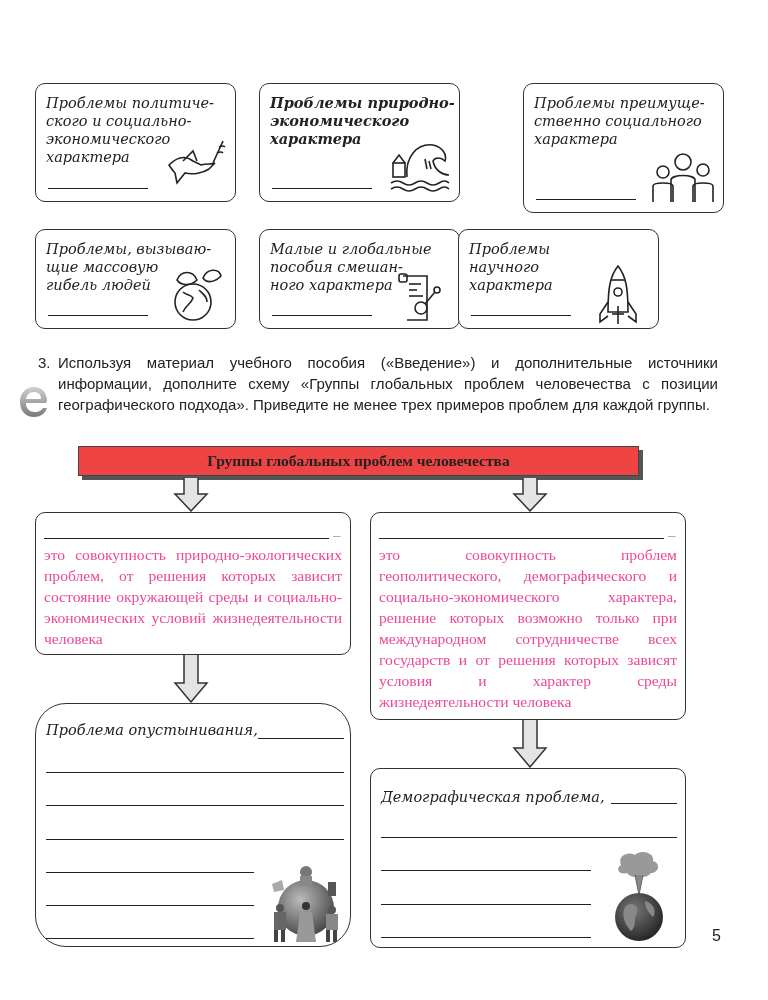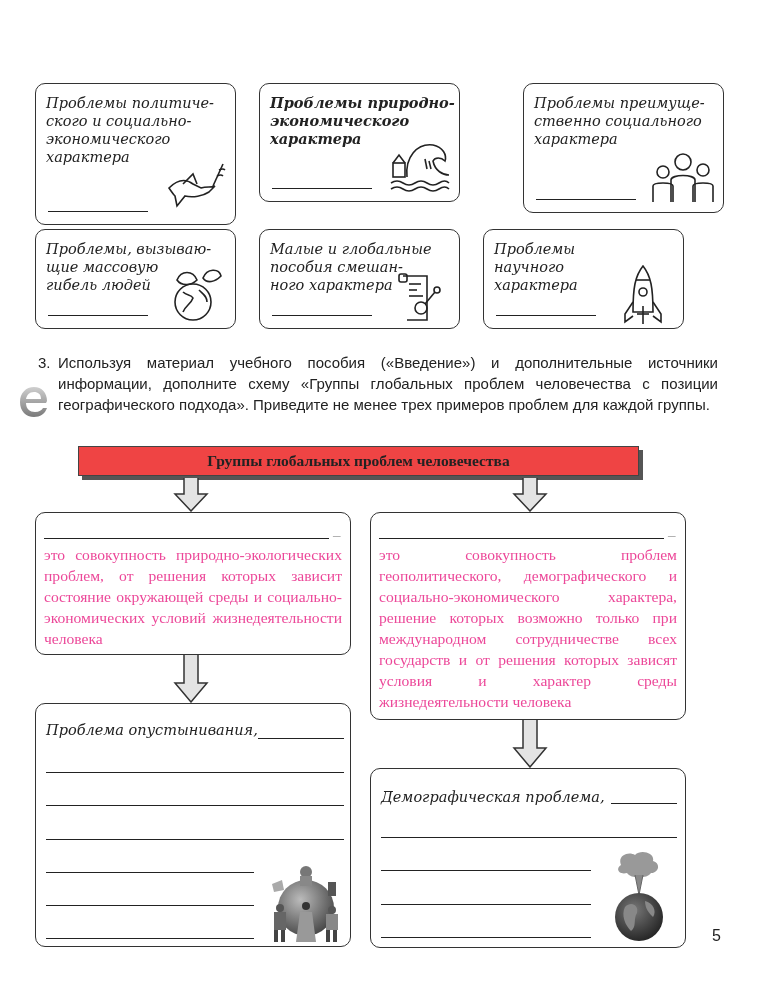--- a/index.html
+++ b/index.html
@@ -19,21 +19,21 @@
   .def-line { position:absolute; left:8px; top:25px; border-bottom:1.2px solid #222; }
   .def-dash { position:absolute; top:14px; font-family:"Liberation Serif", serif; color:#999; font-size:15px; }
   .def-text { position:absolute; left:8px; right:8px; top:31px; font-family:"Liberation Serif", serif; font-size:15.6px; line-height:21px; text-align:justify; color:#ec4899; }
   .wline { position:absolute; border-bottom:1.2px solid #222; }
   .prob-label { position:absolute; left:10px; top:18px; font-family:"DejaVu Serif", serif; font-style:italic; font-size:14.5px; }
   .page-num { position:absolute; left:712px; top:927px; font-size:16px; color:#222; }
 </style>
 </head>
 <body>
 
-<div class="card" style="left:35px;top:83px;width:201px;height:142px;">
+<div class="card" style="left:35px;top:83px;width:201px;height:119px;">
   <div class="hand">Проблемы политиче-
 ского и социально-
 экономического
 характера</div>
   <div class="blank"></div>
   <svg class="ico" viewBox="0 0 64 64" fill="none" stroke="#222" stroke-width="1.6">
     <path d="M6 34 C14 26 22 24 30 30 L38 34 C44 32 48 34 52 32 L46 38 C40 42 30 44 22 42 L14 52 L12 42 C10 40 8 37 6 34 Z"></path>
     <path d="M20 30 L30 20 L34 30"></path>
     <path d="M50 32 L60 10"></path>
       <path d="M54 22 C58 20 60 22 60 22"></path>
@@ -92,21 +92,21 @@
     <path d="M16 14 H40 V58 H20"></path>
       <rect x="12" y="12" width="8" height="8" rx="2"></rect>
     <path d="M22 22 H34"></path>
       <path d="M22 28 H30"></path>
       <path d="M22 34 H36"></path>
     <circle cx="34" cy="46" r="6"></circle>
       <path d="M38 42 L48 30"></path>
       <circle cx="50" cy="28" r="3"></circle>
   </svg>
 </div>
-<div class="card" style="left:483px;top:229px;width:201px;height:100px;">
+<div class="card" style="left:458px;top:229px;width:201px;height:100px;">
   <div class="hand">Проблемы
 научного
 характера</div>
   <div class="blank"></div>
   <svg class="ico" viewBox="0 0 64 64" fill="none" stroke="#222" stroke-width="1.6" style="bottom:2px;">
     <path d="M32 4 C40 14 42 26 42 50 H22 C22 26 24 14 32 4 Z"></path>
     <path d="M25 18 H39"></path>
       <circle cx="32" cy="30" r="4"></circle>
     <path d="M22 40 L14 52 V60 L22 54"></path>
       <path d="M42 40 L50 52 V60 L42 54"></path>
@@ -149,21 +149,21 @@
   <span class="def-dash" style="left:297px;">–</span>
   <div class="def-text">это совокупность природно-экологических проблем, от решения которых зависит состояние окружающей среды и социально-экономических условий жизнедеятельности человека</div>
 </div>
 
 <div class="box" style="left:370px;top:512px;width:316px;height:208px;">
   <div class="def-line" style="width:285px;"></div>
   <span class="def-dash" style="left:297px;">–</span>
   <div class="def-text">это совокупность проблем геополитического, демографического и социально-экономического характера, решение которых возможно только при международном сотрудничестве всех государств и от решения которых зависят условия и характер среды жизнедеятельности человека</div>
 </div>
 
-<div class="box" style="left:35px;top:703px;width:316px;height:244px;">
+<div class="box" style="left:35px;top:703px;width:316px;height:244px;border-radius:31px;">
   <span class="prob-label">Проблема опустынивания,</span>
   <div class="wline" style="left:222px;top:34px;width:86px;"></div>
   <div class="wline" style="left:10px;top:68px;width:298px;"></div>
   <div class="wline" style="left:10px;top:101px;width:298px;"></div>
   <div class="wline" style="left:10px;top:135px;width:298px;"></div>
   <div class="wline" style="left:10px;top:168px;width:208px;"></div>
   <div class="wline" style="left:10px;top:201px;width:208px;"></div>
   <div class="wline" style="left:10px;top:234px;width:208px;"></div>
   <svg style="position:absolute;left:230px;top:160px;" width="78" height="80" viewBox="0 0 78 80">
     <defs>

